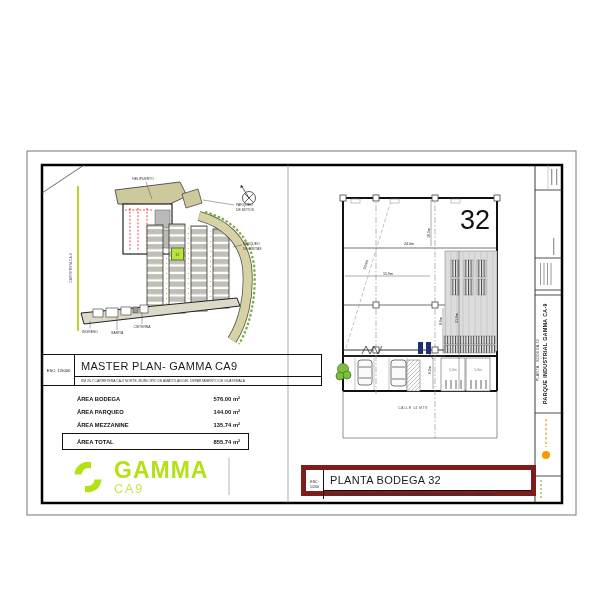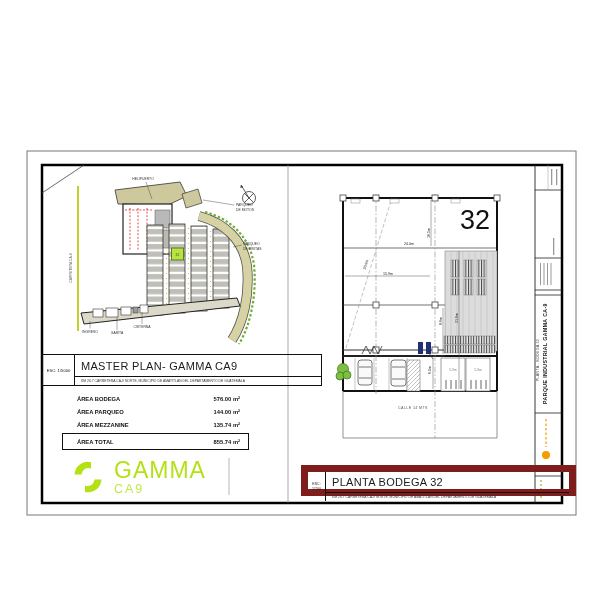--- a/index.html
+++ b/index.html
@@ -9,34 +9,34 @@
   
   .mp-block{left:42px;top:336px;width:280px;height:32px;border:1px solid #111;
     display:grid;grid-template-columns:32px 1fr;grid-template-rows:21px 9px;box-sizing:border-box;}
   .esc-cell{grid-row:1/3;border-right:1px solid #111;display:flex;align-items:center;
     justify-content:center;font-size:4.2px;color:#222;text-align:center;}
   .tb-title{display:flex;align-items:center;padding-left:6px;font-size:11px;color:#1a1a1a;
     letter-spacing:.3px;white-space:nowrap;overflow:hidden;}
   .tb-addr{border-top:1px solid #111;display:flex;align-items:center;padding-left:6px;
     font-size:3.4px;color:#333;white-space:nowrap;overflow:hidden;}
   
-  .fp-block{left:301px;top:447px;width:275px;height:31px;border:7px solid #7f1d1d;
+  .fp-block{left:301px;top:447px;width:235px;height:31px;border:5px solid #7f1d1d;
     display:grid;grid-template-columns:18px 1fr;grid-template-rows:20px 9px;box-sizing:border-box;}
   .fp-block .esc-cell{font-size:3.6px;line-height:1.25;padding:1px;}
   
   .area-table{left:62px;top:374px;width:187px;}
   .area-row{display:flex;justify-content:space-between;align-items:center;height:13px;
     padding-left:15px;padding-right:9px;font-size:5.8px;font-weight:bold;color:#111;}
   .area-total{margin-top:2px;height:17px;border:1.6px solid #111;display:flex;
     justify-content:space-between;align-items:center;padding-left:14px;padding-right:8px;
     font-size:5.8px;font-weight:bold;color:#111;box-sizing:border-box;}
   
   .logo{left:70px;top:438px;width:165px;height:42px;display:flex;align-items:center;}
   .logo-text{margin-left:8px;display:flex;flex-direction:column;line-height:1;}
-  .logo-gamma{font-size:23px;font-weight:400;color:#b3e114;letter-spacing:1px;}
+  .logo-gamma{font-size:23px;font-weight:700;color:#b3e114;letter-spacing:1px;}
   .logo-ca9{font-size:12.5px;font-weight:400;color:#c3e84a;letter-spacing:2px;margin-top:1px;}
   
   .strip-project{left:486px;top:331px;width:120px;height:9px;transform:rotate(-90deg);
     font-size:5.2px;font-weight:bold;color:#111;text-align:center;letter-spacing:.4px;white-space:nowrap;}
   .strip-sheet{left:489px;top:339px;width:100px;height:6px;transform:rotate(-90deg);
     font-size:3.6px;color:#444;text-align:center;letter-spacing:.3px;white-space:nowrap;}
 </style>
 </head>
 <body>
 

